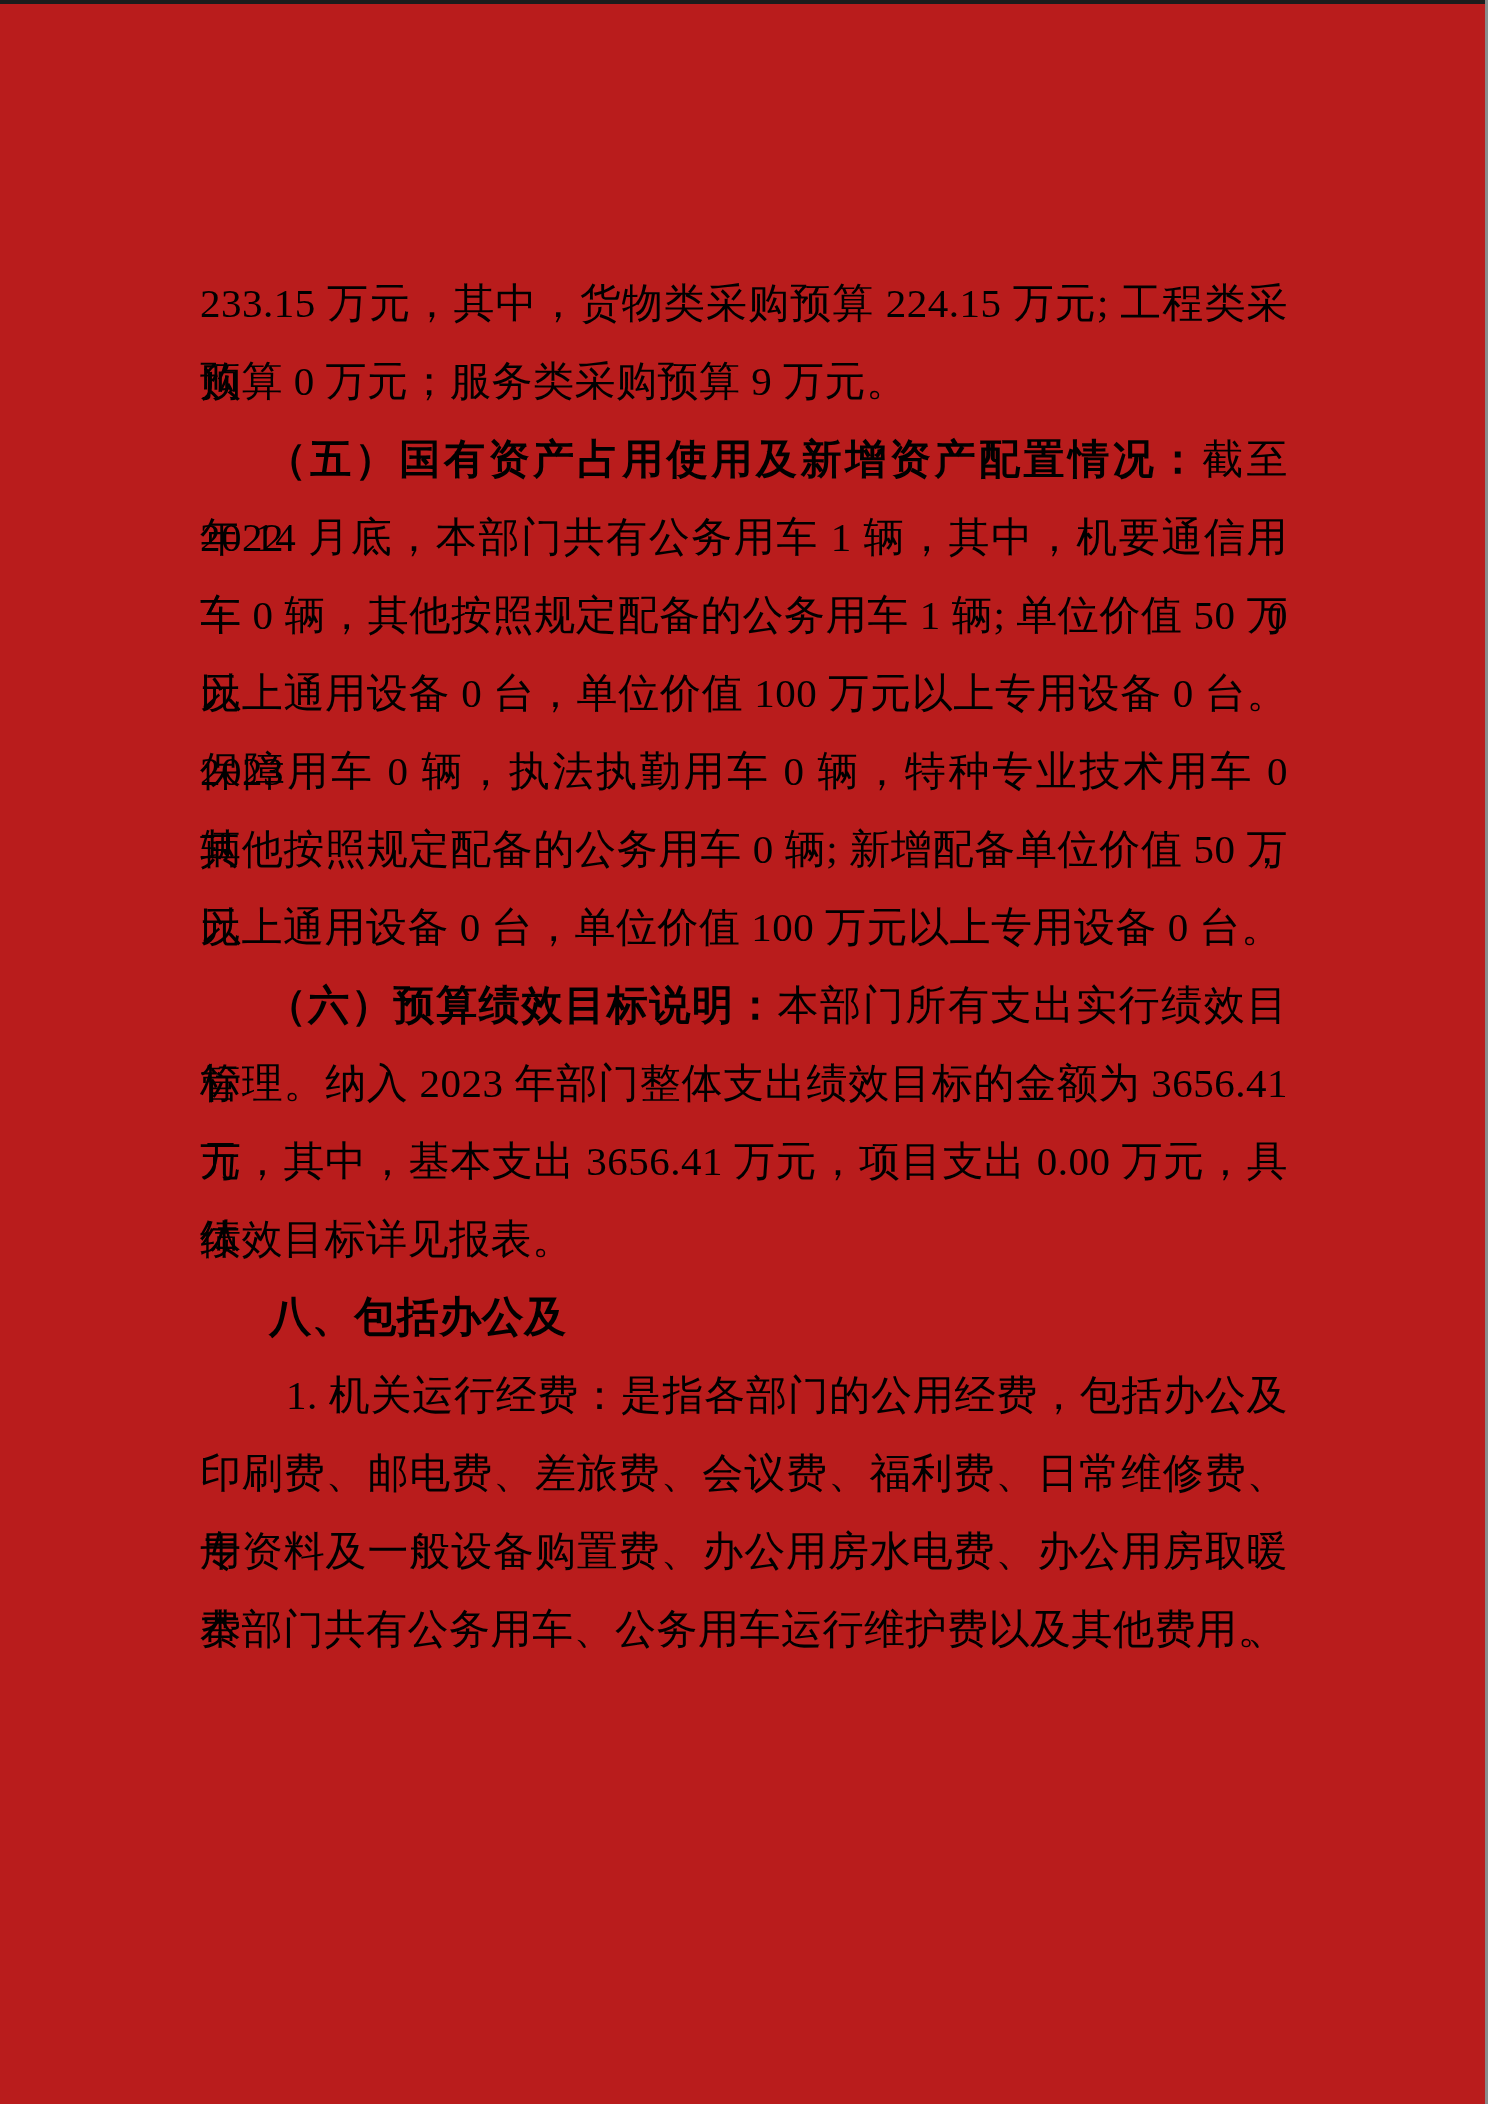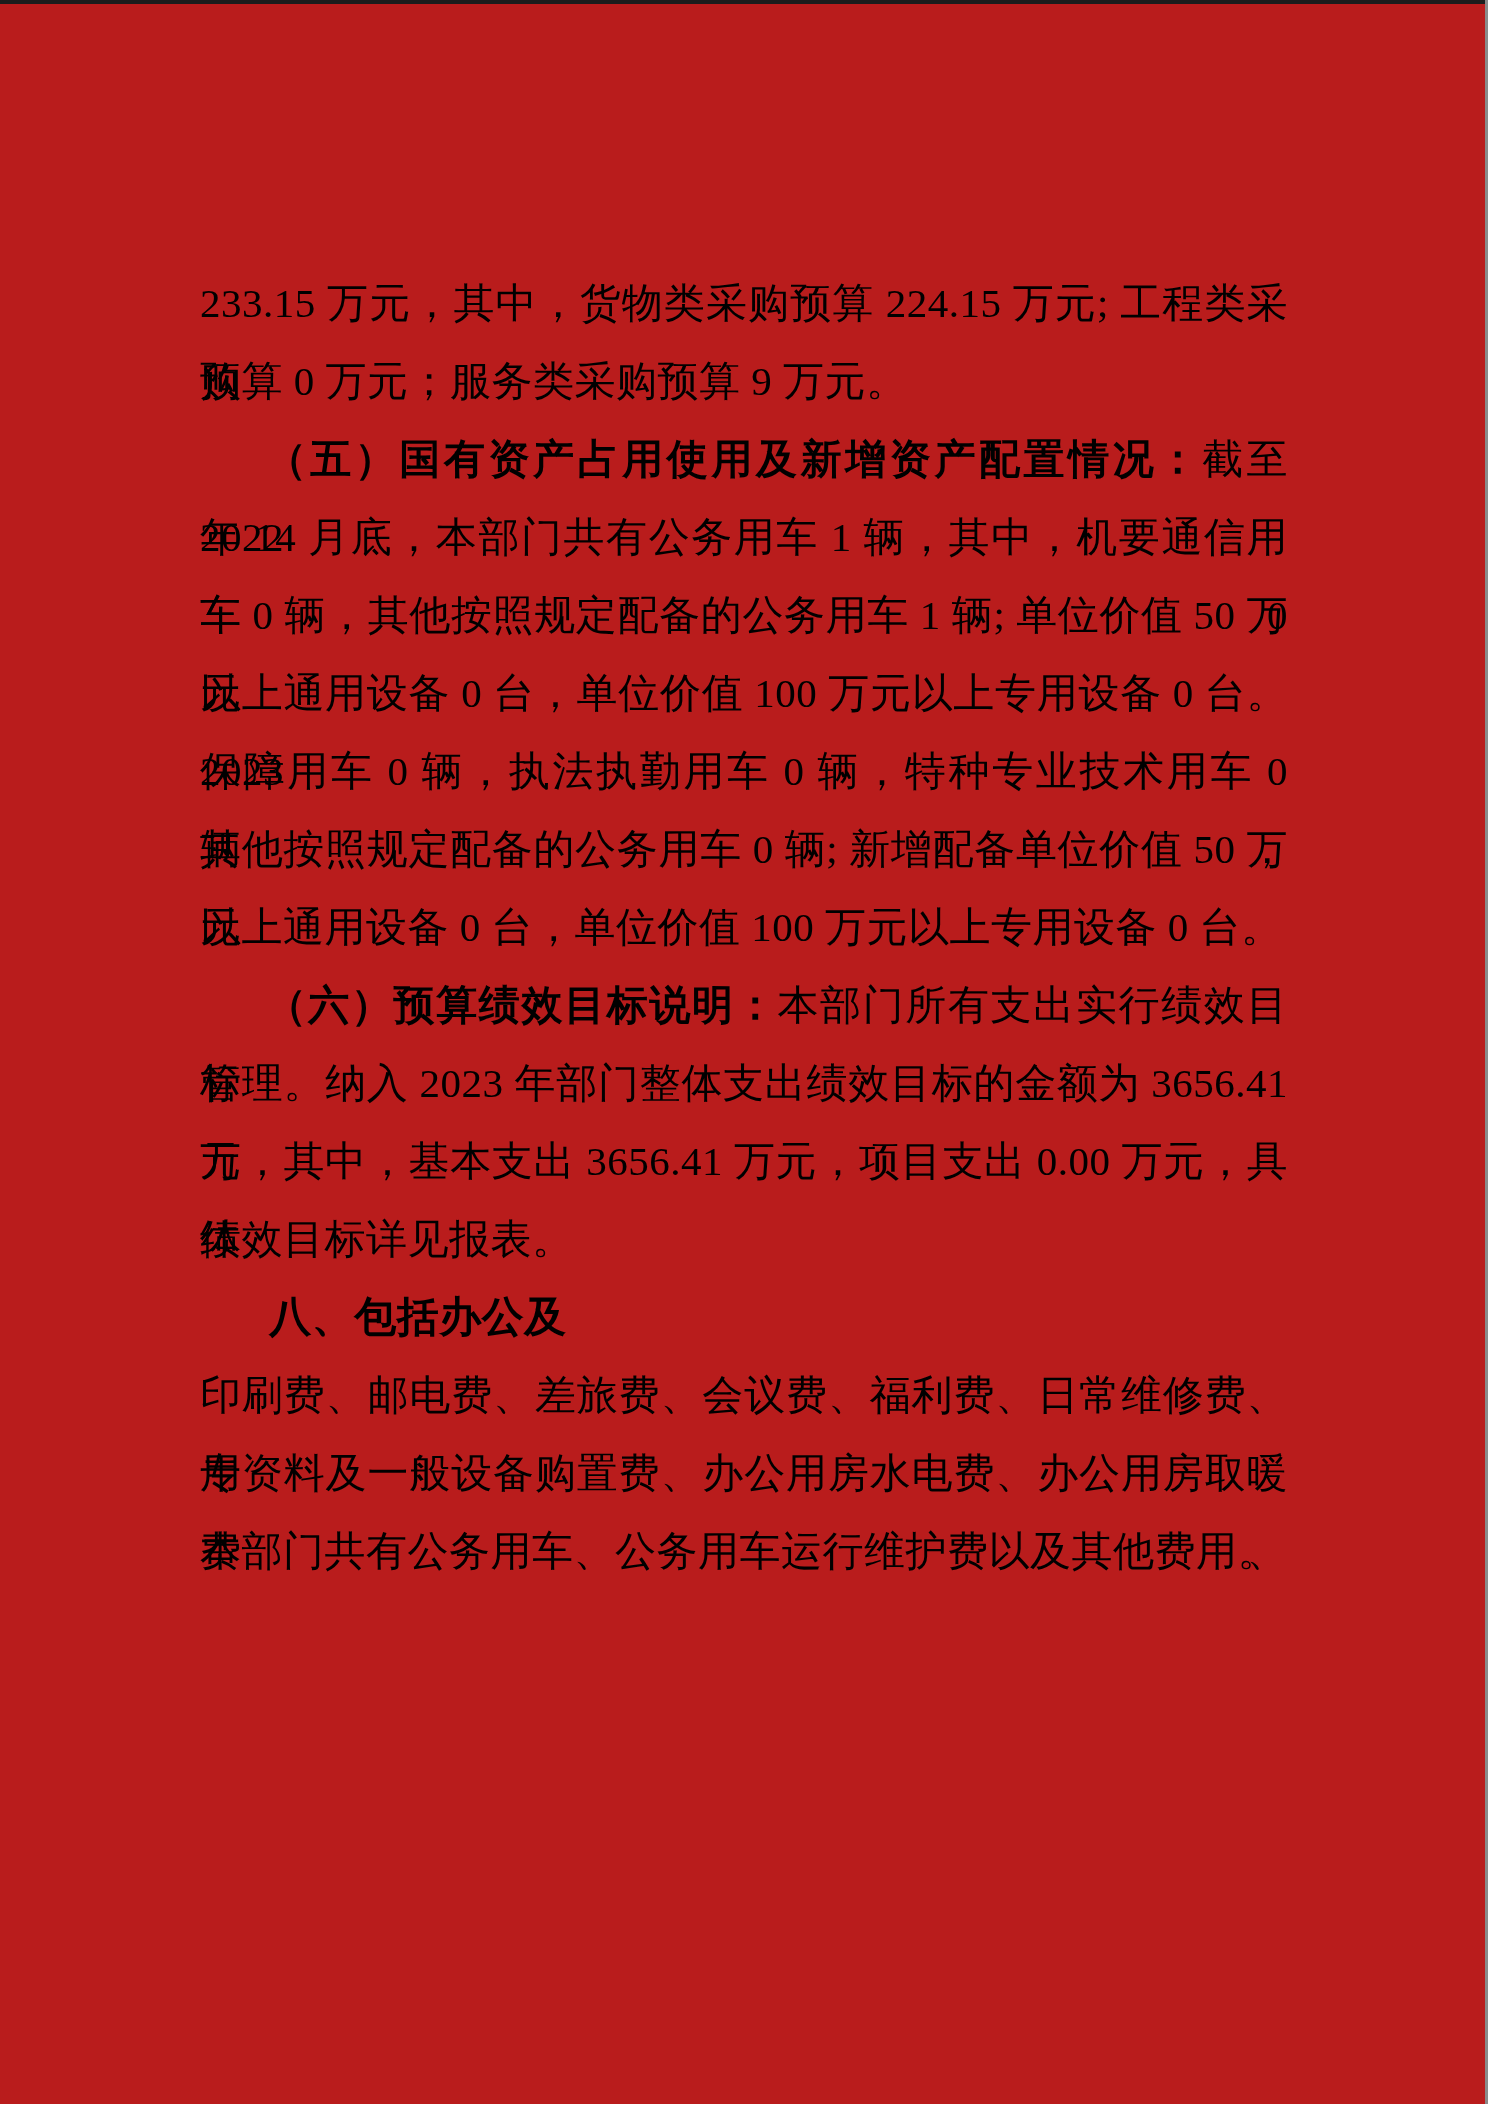--- a/index.html
+++ b/index.html
@@ -76,17 +76,18 @@
       <div class="line j"><span>车 0 辆，其他按照规定配备的公务用车 1 辆; 单位价值 50 万元</span></div>
       <div class="line j"><span>以上通用设备 0 台，单位价值 100 万元以上专用设备 0 台。2023</span></div>
       <div class="line j"><span>保障用车 0 辆，执法执勤用车 0 辆，特种专业技术用车 0 辆，</span></div>
       <div class="line j"><span>其他按照规定配备的公务用车 0 辆; 新增配备单位价值 50 万元</span></div>
       <div class="line"><span>以上通用设备 0 台，单位价值 100 万元以上专用设备 0 台。</span></div>
       <div class="line j ind-para"><span class="b">（六）预算绩效目标说明：</span><span>本部门所有支出实行绩效目标</span></div>
       <div class="line j"><span>管理。纳入 2023 年部门整体支出绩效目标的金额为 3656.41 万</span></div>
       <div class="line j"><span>元，其中，基本支出 3656.41 万元，项目支出 0.00 万元，具体</span></div>
       <div class="line"><span>绩效目标详见报表。</span></div>
       <div class="line head ind-head"><span class="b">八、包括办公及</span></div>
+      <div class="line j ind-num"><span>1. 机关运行经费：是指各部门的公用经费，包括办公及</span></div>
       <div class="line j"><span>印刷费、邮电费、差旅费、会议费、福利费、日常维修费、专</span></div>
       <div class="line j"><span>用资料及一般设备购置费、办公用房水电费、办公用房取暖费、</span></div>
       <div class="line"><span>本部门共有公务用车、公务用车运行维护费以及其他费用。</span></div>
     </div>
 </div>
 
 </body></html>

